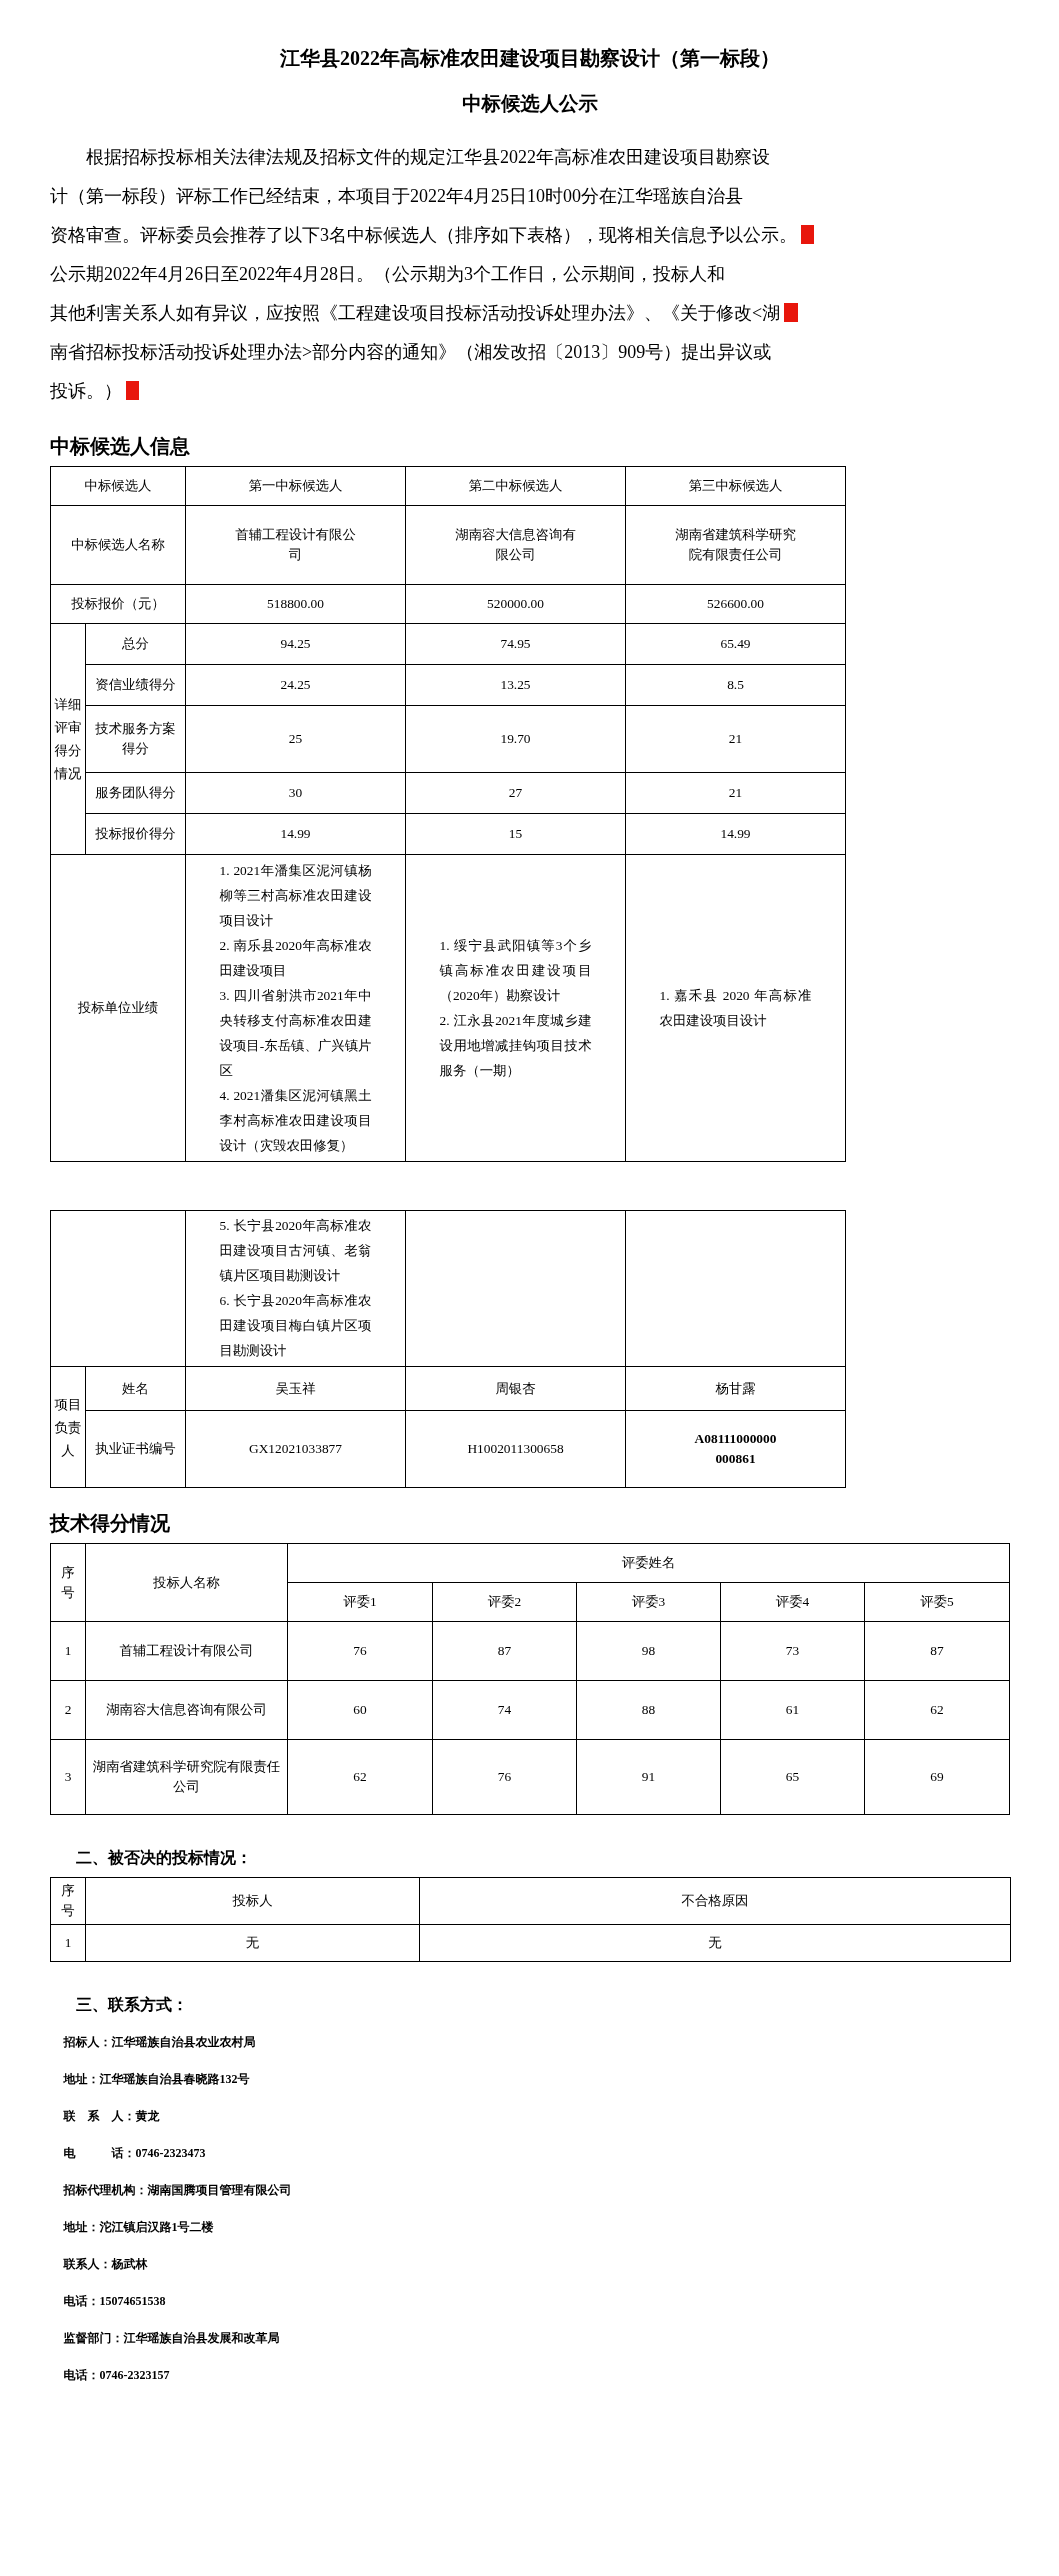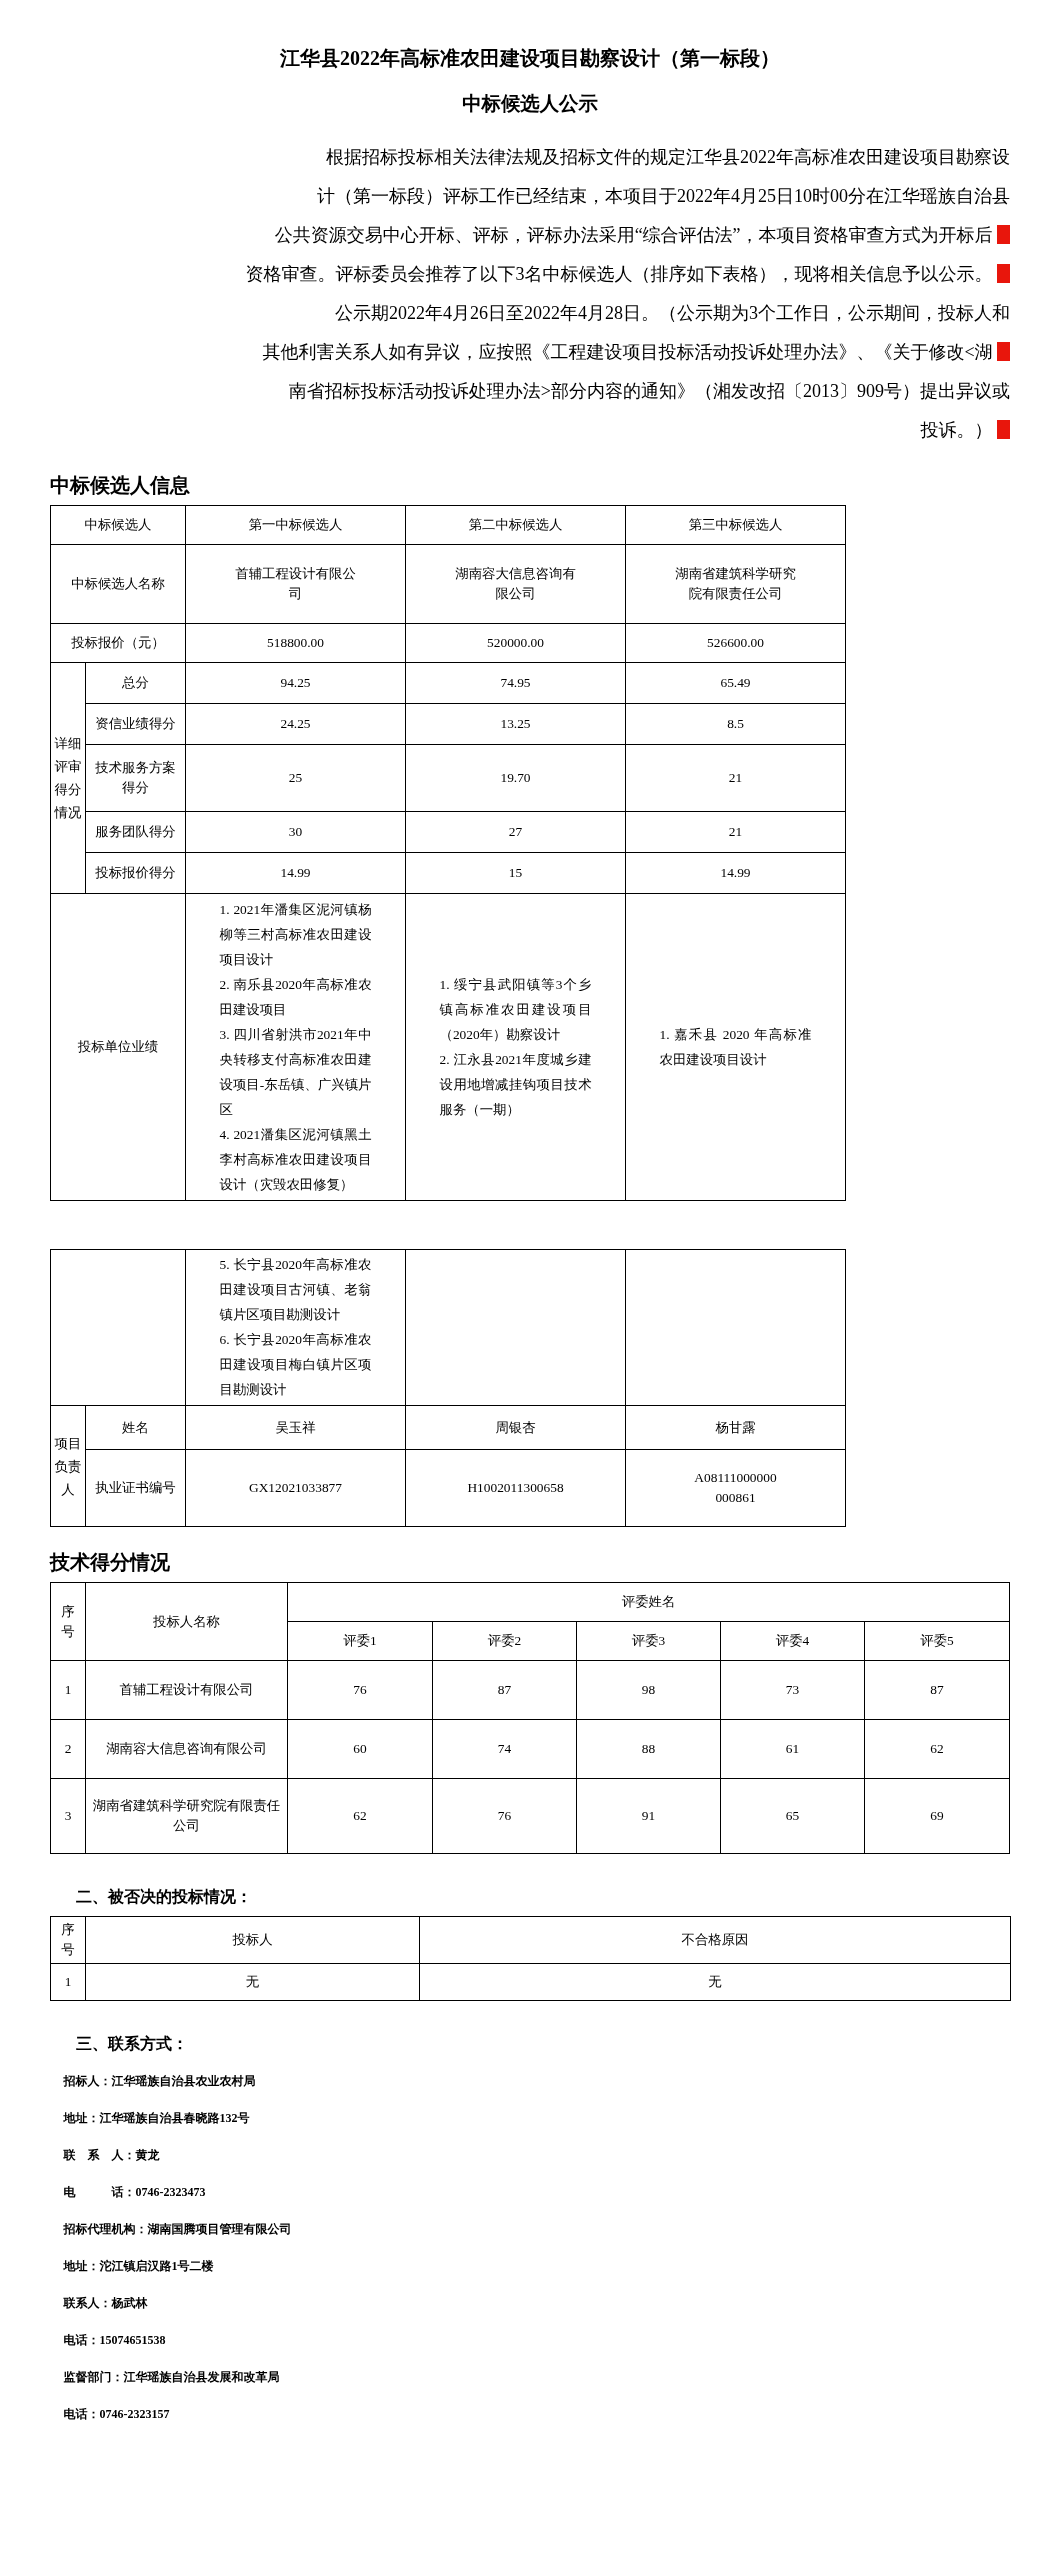--- a/index.html
+++ b/index.html
@@ -3,35 +3,35 @@
 <meta charset="utf-8">
 <style>
   html,body { margin:0; padding:0; background:#ffffff; }
   body { font-family:"Liberation Serif","DejaVu Serif",serif; color:#000; }
   .page { width:1060px; min-height:2576px; box-sizing:border-box; padding:44px 50px 92px 50px; background:#fff; }
 
   .doc-title { font-size:20px; font-weight:bold; text-align:center; margin:0; line-height:29px; }
   .doc-subtitle { font-size:19.4px; font-weight:bold; text-align:center; margin:17.4px 0 0 0; line-height:28px; }
 
   .intro { margin-top:20px; font-size:18px; line-height:39px; }
-  .iline { display:block;text-align:right; }
+  .iline { display:block; }
   .red-mark { display:inline-block; width:13.4px; height:18.7px; vertical-align:-2.7px; margin-left:4px; background:#e8160c; }
 
   .caption { width:795px; text-align:left; font-size:20px; font-weight:bold; margin:24px 0 8px 0; line-height:23px; }
 
   table { border-collapse:collapse; table-layout:fixed; }
   td { border:0.7px solid #000; font-size:13.4px; text-align:center; vertical-align:middle; padding:2.7px 4px; word-break:break-all; line-height:20px; }
   table.main { width:795px;border-radius:11px; }
   table.tech, table.rej { width:960px; }
 
   tr.h58 { height:39px; } tr.h118 { height:79px; } tr.h62 { height:41px; }
   tr.h100 { height:67px; } tr.h66 { height:44px; } tr.h116 { height:77px; }
   tr.h88 { height:59px; } tr.h112 { height:75px; } tr.h56 { height:37px; }
 
-  .pre { white-space:pre-line; }
+  .pre { white-space:pre-line;font-weight:bold; }
   .vlabel { line-height:23px; padding:2.7px 1.3px; white-space:pre-line; }
   .name-inner { max-width:127px; margin:0 auto; }
   .tech-name-inner { max-width:194px; margin:0 auto; }
   .biz { vertical-align:middle; }
   .biz-inner { max-width:152px; margin:0 auto; text-align:justify; line-height:25px; white-space:pre-line; }
   .gap { height:48px; }
 
   .sec { font-size:16px; font-weight:bold; margin:31px 0 8px 26px; line-height:23px; }
   .contact { margin-top:6.7px; }
   .contact-line { font-size:12px; font-weight:bold; margin:0 0 0 13.4px; line-height:37px; }
@@ -40,21 +40,20 @@
 <body>
 
 <div class="page">
 
   <h1 class="doc-title">江华县2022年高标准农田建设项目勘察设计（第一标段）</h1>
   <h2 class="doc-subtitle">中标候选人公示</h2>
 
   <div class="intro">
     <span class="iline"><span>　　根据招标投标相关法律法规及招标文件的规定江华县2022年高标准农田建设项目勘察设</span></span>
     <span class="iline"><span>计（第一标段）评标工作已经结束，本项目于2022年4月25日10时00分在江华瑶族自治县</span></span>
-    <span class="iline"><span>公共资源交易中心开标、评标，评标办法采用“综合评估法”，本项目资格审查方式为开标后</span><span class="red-mark" style="background-color: rgb(232, 22, 12);"></span></span>
     <span class="iline"><span>资格审查。评标委员会推荐了以下3名中标候选人（排序如下表格），现将相关信息予以公示。</span><span class="red-mark" style="background-color: rgb(232, 22, 12);"></span></span>
     <span class="iline"><span>公示期2022年4月26日至2022年4月28日。（公示期为3个工作日，公示期间，投标人和</span></span>
     <span class="iline"><span>其他利害关系人如有异议，应按照《工程建设项目投标活动投诉处理办法》、《关于修改&lt;湖</span><span class="red-mark" style="background-color: rgb(232, 22, 12);"></span></span>
     <span class="iline"><span>南省招标投标活动投诉处理办法&gt;部分内容的通知》（湘发改招〔2013〕909号）提出异议或</span></span>
     <span class="iline"><span>投诉。）</span><span class="red-mark" style="background-color: rgb(232, 22, 12);"></span></span>
   </div>
 
   <div class="caption">中标候选人信息</div>
 
   <table class="main">

